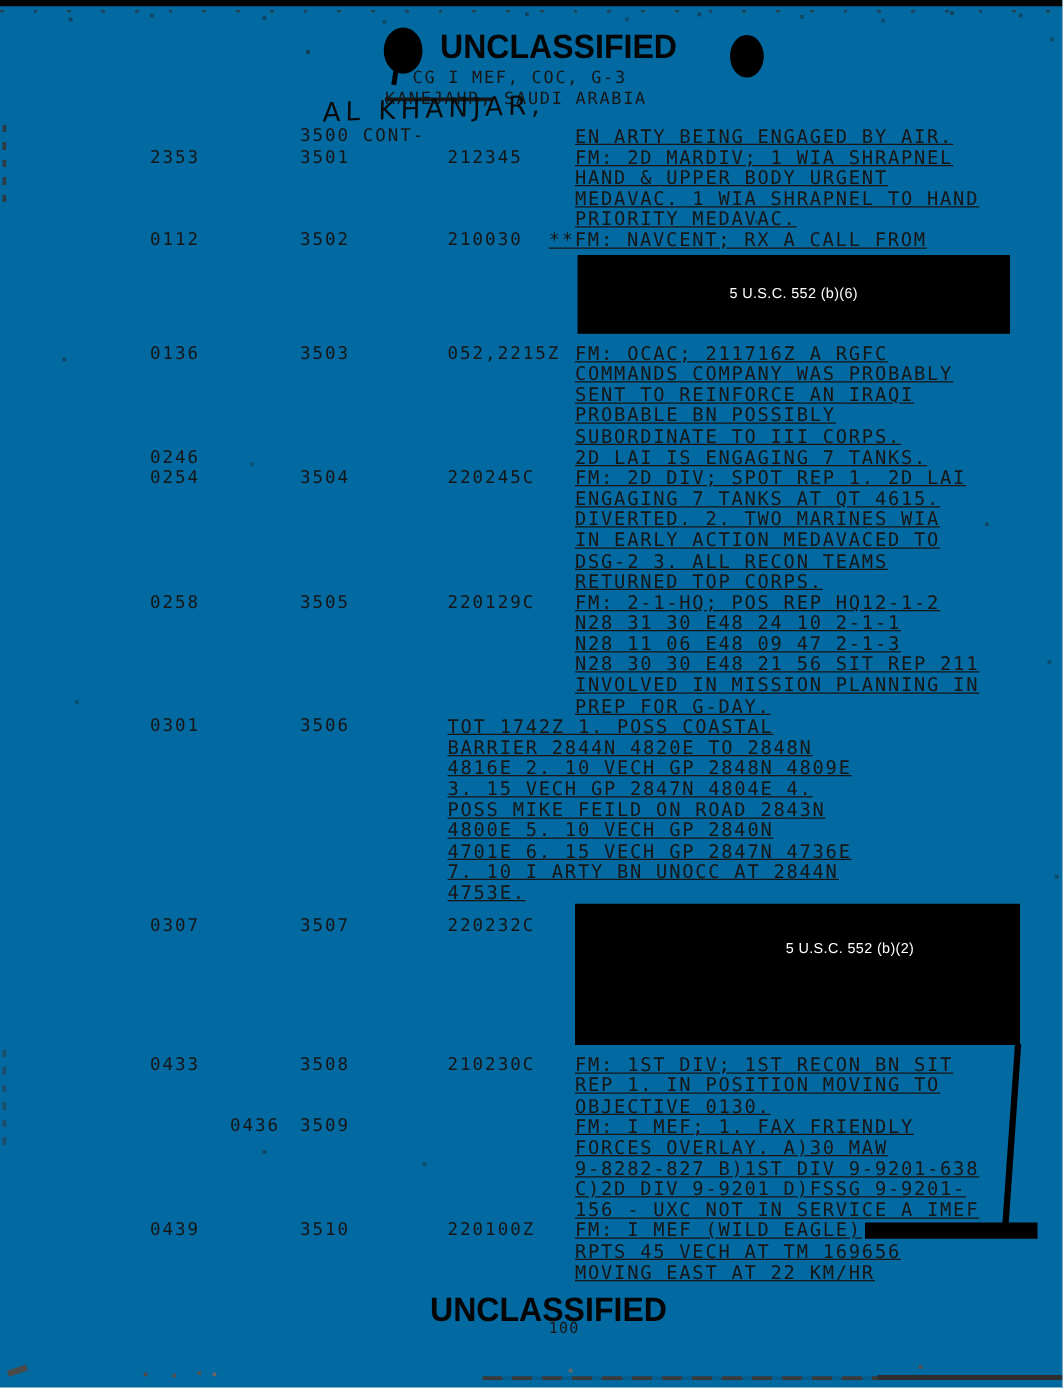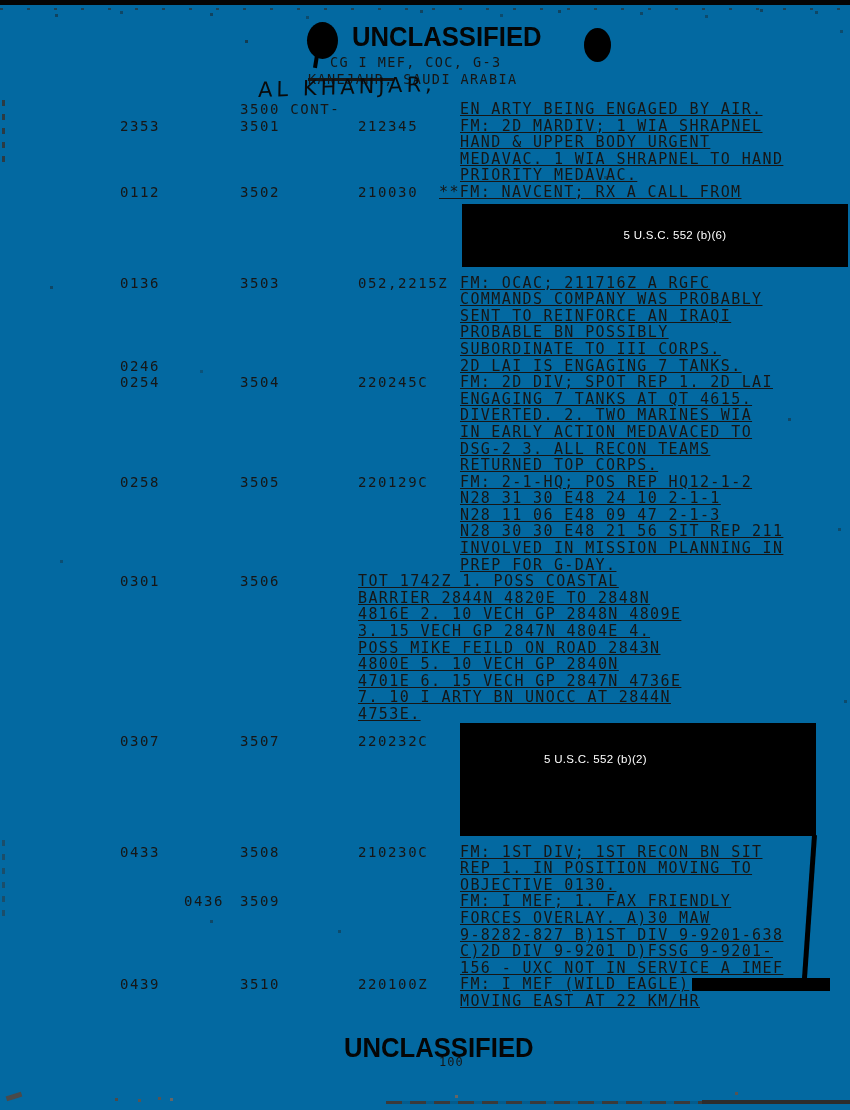--- a/index.html
+++ b/index.html
@@ -25,24 +25,24 @@
   
   .log{position:absolute;left:0;top:101px;width:850px;}
   .log-row{display:grid;grid-template-columns:120px 118px 102px 1fr;padding-left:120px;}
   .cell{font-size:14px;letter-spacing:1.6px;line-height:16.6px;white-space:nowrap;}
   .cells-down .cell{padding-top:10px;}
   .time-indent{padding-left:64px;}
   .tline{font-size:15px;letter-spacing:1.4px;line-height:16.6px;white-space:nowrap;text-decoration:underline;}
   .hang{margin-left:-21px;}
   
   .redact-box{background:#000;color:#fff;font-family:"Liberation Sans",sans-serif;
-              font-size:11.5px;letter-spacing:.3px;display:flex;padding-left:40px;}
+              font-size:11.5px;letter-spacing:.3px;display:flex;}
   .redact-centered{width:346px;height:63px;margin:3px 0 8px 2px;align-items:center;justify-content:center;}
   .redact-topleft{width:356px;height:113px;margin:0 0 8px 0;align-items:flex-start;padding-top:30px;
-                  box-sizing:border-box;justify-content:flex-start;padding-left:84px;}
+                  box-sizing:border-box;justify-content:center;padding-left:84px;}
   .inline-redact{display:inline-block;width:138px;height:13px;background:#000;vertical-align:-2px;margin-left:3px;}
   .diag-line{position:absolute;left:812px;top:835px;width:5px;height:144px;background:#000;
              transform:rotate(4deg);transform-origin:top left;}
   
   .top-bar{position:absolute;left:0;top:0;width:850px;height:5px;background:#050505;}
   .top-dots{position:absolute;left:0;top:8px;width:850px;height:2px;
             background:repeating-linear-gradient(90deg,rgba(45,45,45,.65) 0 3px,transparent 3px 27px);}
   .left-dash{position:absolute;width:3px;background:repeating-linear-gradient(180deg,#333 0 6px,transparent 6px 14px);}
   .ld1{left:2px;top:100px;height:68px;opacity:.85;}
   .ld2{left:2px;top:840px;height:76px;opacity:.5;}
@@ -209,20 +209,21 @@
           <div class="tline">C)2D DIV 9-9201 D)FSSG 9-9201-</div>
           <div class="tline">156 - UXC NOT IN SERVICE A IMEF</div>
         </div>
       </div>
       <div class="log-row">
         <div class="cell">0439</div>
         <div class="cell">3510</div>
         <div class="cell">220100Z</div>
         <div class="msg">
           <div class="tline">FM: I MEF (WILD EAGLE)<span class="inline-redact"></span></div>
+          <div class="tline">RPTS 45 VECH AT TM 169656</div>
           <div class="tline">MOVING EAST AT 22 KM/HR</div>
         </div>
       </div>
     </div>
 
   <div class="diag-line"></div>
 
   <div class="stamp f-unclass">UNCLASSIFIED</div>
   <div class="f-page">100</div>
 </div>

